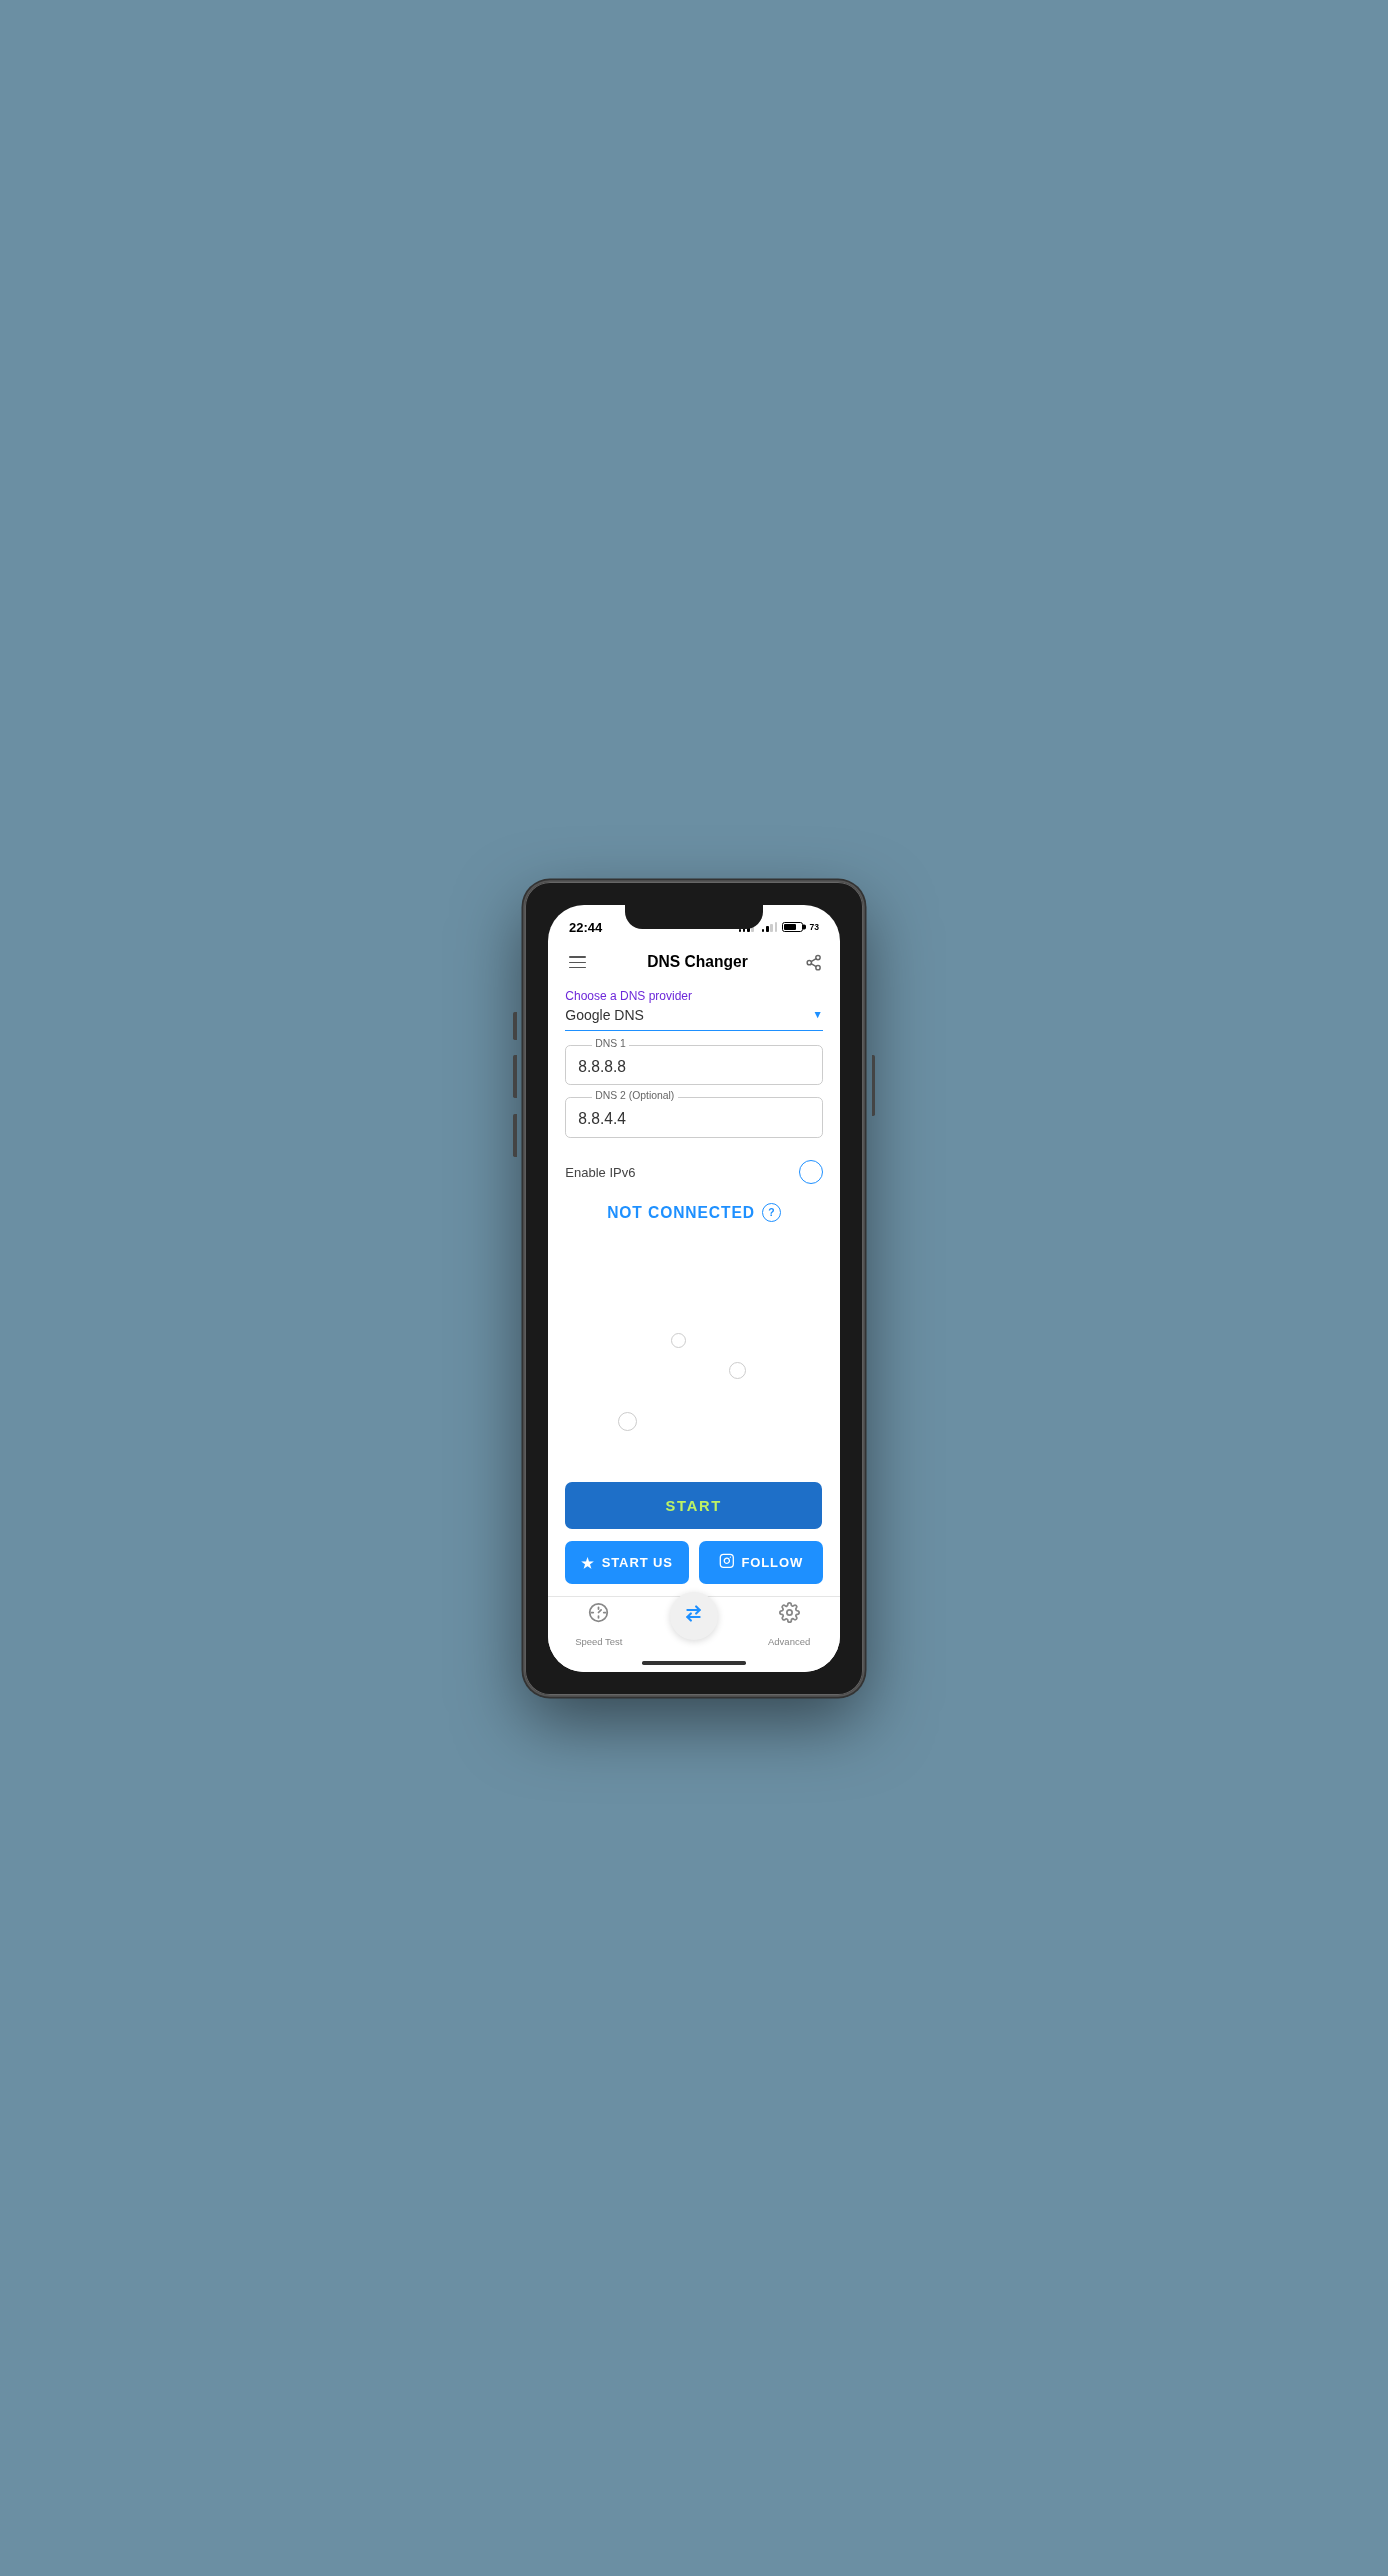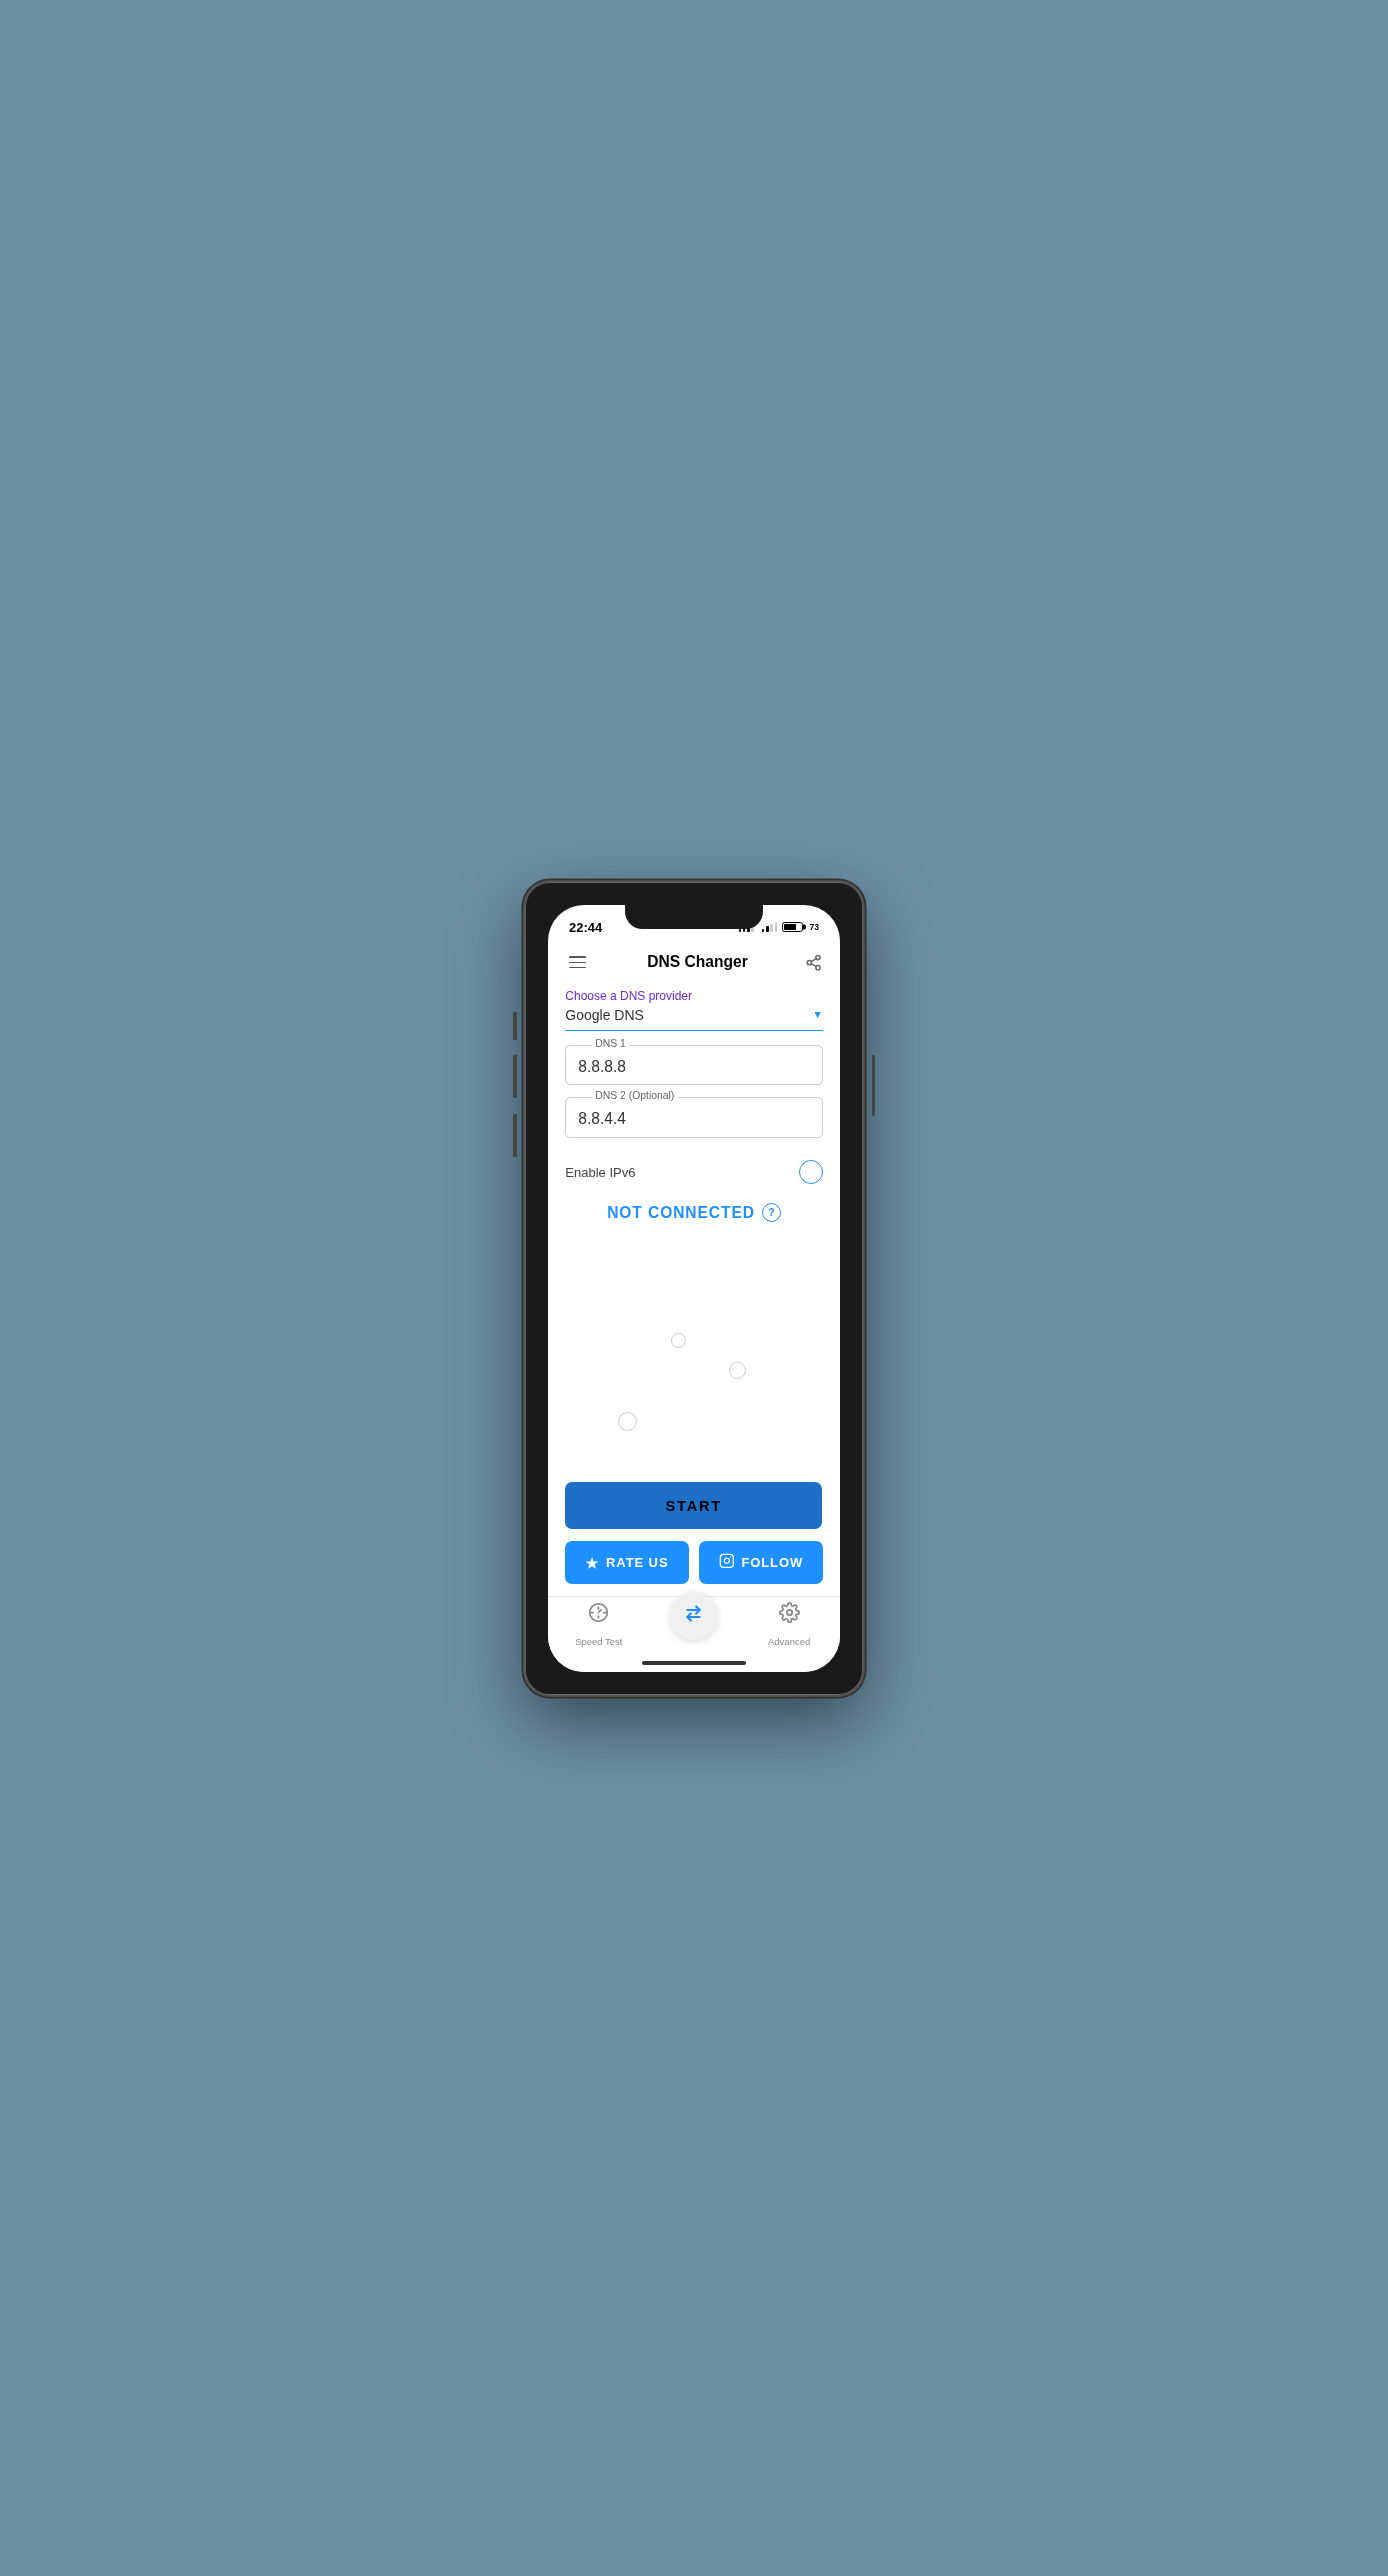--- a/index.html
+++ b/index.html
@@ -330,21 +330,21 @@
       border-radius: 50%;
       position: absolute;
       bottom: 18%;
       left: 24%;
     }
 
     
     .start-btn {
       margin: 0 17.3px;
       background: #1e6fc8;
-      color: #000000;
+      color: #bef264;
       border: none;
       border-radius: 7px;
       padding: 15.6px;
       font-size: 14.7px;
       font-weight: 700;
       letter-spacing: 1.7px;
       cursor: pointer;
       width: calc(100% - 35px);
       flex-shrink: 0;
     }
@@ -577,21 +577,21 @@
         <div class="anim-circle-1"></div>
         <div class="anim-circle-2"></div>
         <div class="anim-circle-3"></div>
       </div>
 
       <button class="start-btn">START</button>
 
       <div class="action-buttons">
         <button class="rate-btn">
           <span class="rate-star">★</span>
-          <span>RATE US</span>
+          <span>START US</span>
         </button>
         <button class="follow-btn">
           <span class="follow-ig">
             <svg width="15.6" height="15.6" viewBox="0 0 24 24" fill="none" stroke="white" stroke-width="2" stroke-linecap="round" stroke-linejoin="round">
               <rect x="2" y="2" width="20" height="20" rx="5" ry="5"></rect>
               <path d="M16 11.37A4 4 0 1 1 12.63 8 4 4 0 0 1 16 11.37z"></path>
               <line x1="17.5" y1="6.5" x2="17.51" y2="6.5"></line>
             </svg>
           </span>
           <span>FOLLOW</span>

